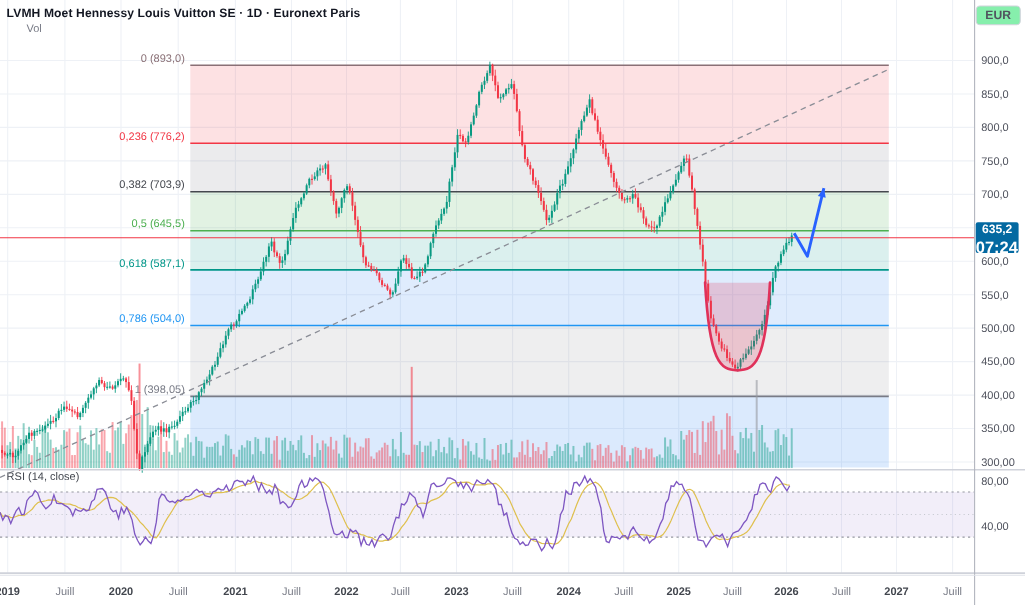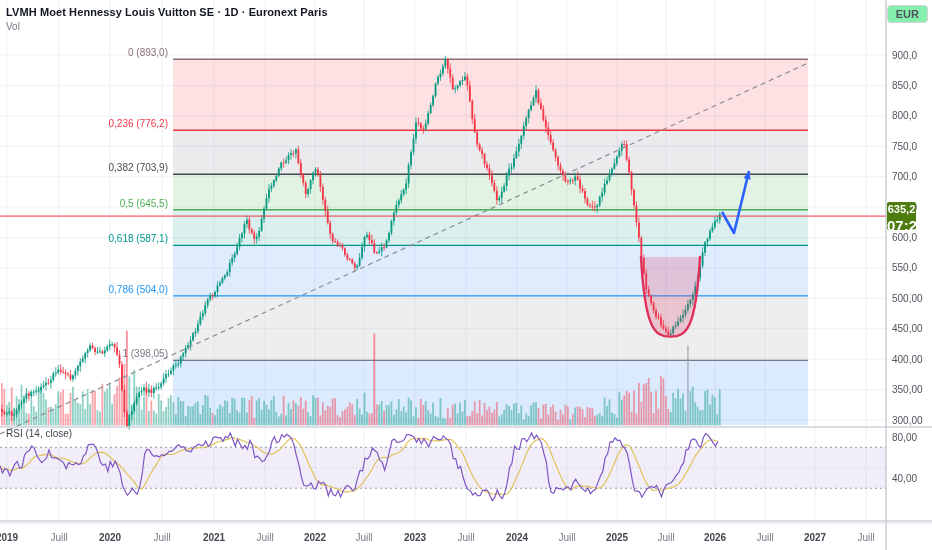--- a/index.html
+++ b/index.html
@@ -1,25 +1,25 @@
 <!DOCTYPE html>
 <html><head>
 <meta charset="utf-8">
 <style>
   html,body{margin:0;padding:0;background:#fff;}
   #app{position:relative;width:932px;height:550px;background:#fff;overflow:hidden;
        font-family:"Liberation Sans",sans-serif;-webkit-font-smoothing:antialiased;}
   #chart-svg{position:absolute;left:0;top:0;}
   .overlay{position:absolute;z-index:5;}
   #symbol-title{left:6px;top:6px;font-size:11px;font-weight:700;color:#131722;letter-spacing:.1px;}
-  #vol-label{left:6px;top:21px;font-size:10px;color:#787b86;}
+  #vol-label{left:24px;top:21px;font-size:10px;color:#787b86;}
   #rsi-label{left:6px;top:428px;font-size:10px;color:#42464e;}
   #currency-button{right:4px;top:5px;padding:2px 8px;border:1px solid #d1d4dc;border-radius:4px;
        background:#86efac;font-size:11px;font-weight:700;color:#50535e;cursor:pointer;}
-  #last-price-badge{left:887px;top:202px;width:29px;height:28px;background:#4d7c0f;color:#fff;
+  #last-price-badge{left:887px;top:202px;width:39px;height:28px;background:#0369a1;color:#fff;
        border-radius:2px;text-align:center;line-height:1.25;padding-top:1px;box-sizing:border-box;}
   #last-price-badge .price{font-size:11px;font-weight:700;}
   #last-price-badge .countdown{font-size:15px;font-weight:bold;}
 </style>
 </head>
 <body>
 
 <div id="app">
   <svg id="chart-svg" width="932" height="550">
       <g>

